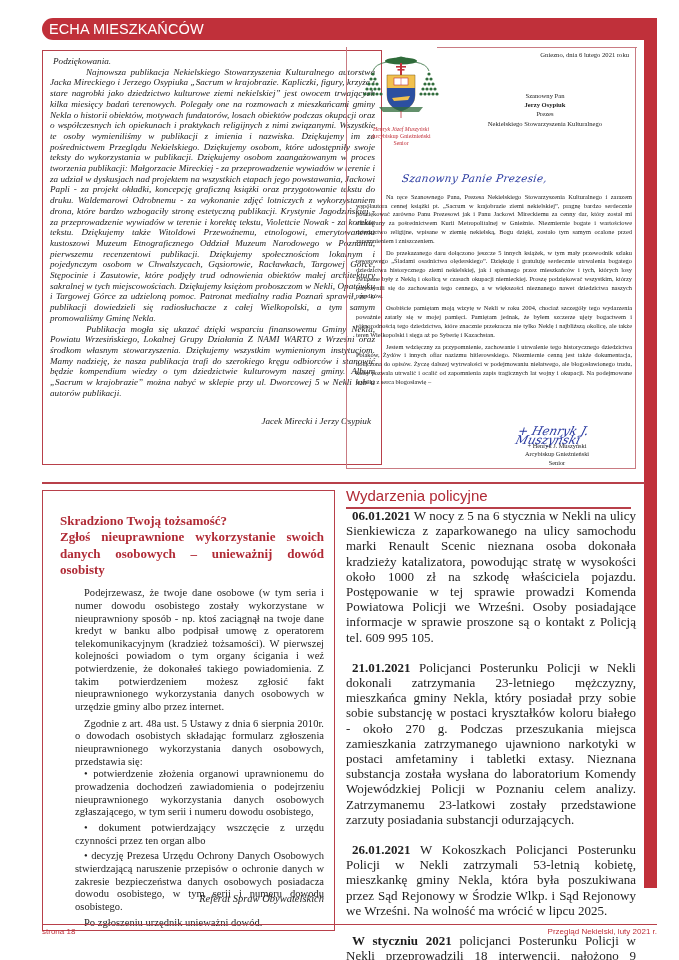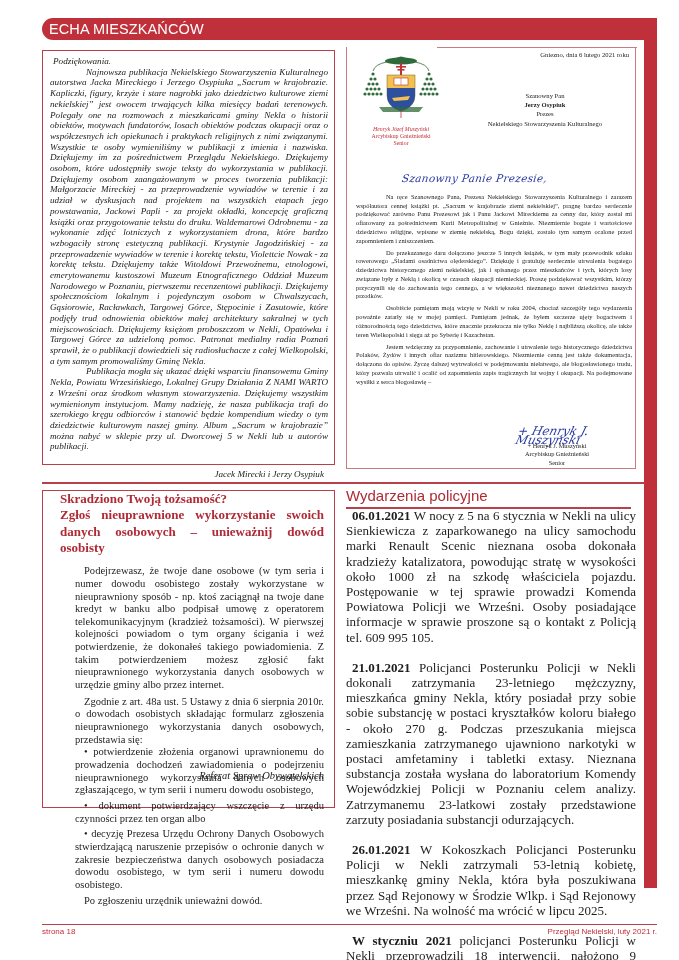--- a/index.html
+++ b/index.html
@@ -12,21 +12,21 @@
       font-family: "Liberation Sans", sans-serif; font-size: 14.5px;
       line-height: 22px; padding-left: 7px; letter-spacing: 0.1px; border-radius: 11px;
     }
     .right-rail {
       position: absolute; left: 644px; top: 18px; width: 13px; height: 870px;
       background: #c0303a;
     }
 
     
     .thanks-box {
-      position: absolute; left: 42px; top: 50px; width: 293px; height: 415px;
+      position: absolute; left: 42px; top: 50px; width: 340px; height: 415px;
       border: 1.5px solid #b8404a; padding: 5px 6px 3px 7px;
       font-style: italic; font-size: 9.15px; line-height: 10.7px;
       text-align: justify; color: #222;
     }
     .thanks-box p { margin: 0; }
     .thanks-box .ind { text-indent: 36px; }
     .thanks-box .heading { text-indent: 3px; }
     .thanks-box .sign { text-align: right; margin-top: 17px; padding-right: 4px; }
 
     
@@ -65,22 +65,22 @@
     }
     .sig-block {
       position: absolute; left: 150px; top: 395px; width: 120px; text-align: center;
       font-size: 6.3px; line-height: 8.3px;
     }
 
     .hr-mid { position: absolute; left: 42px; top: 482px; width: 603px; height: 1.5px; background: #b8404a; }
 
     
     .id-box {
-      position: absolute; left: 42px; top: 490px; width: 293px; height: 318px;
-      border: 1.5px solid #b8404a; padding: 0 10px 4px 10px;
+      position: absolute; left: 42px; top: 490px; width: 293px; height: 441px;
+      border: 1.5px solid #b8404a; padding: 22px 10px 4px 10px;
       font-size: 10.55px; line-height: 12.65px; text-align: justify; color: #1e1e1e;
     }
     .id-title {
       color: #b02a35; font-weight: bold; font-size: 13px; line-height: 16.3px;
       padding-left: 7px; text-align: justify; text-align-last: left;
     }
     .id-title .l2 { display: block; text-align: justify; text-align-last: justify; }
     .id-body { margin-top: 9px; }
     .id-body p { text-indent: 9px; margin-bottom: 4px; margin-left: 22px; }
     .id-body p.nospace { margin-bottom: 0; }

